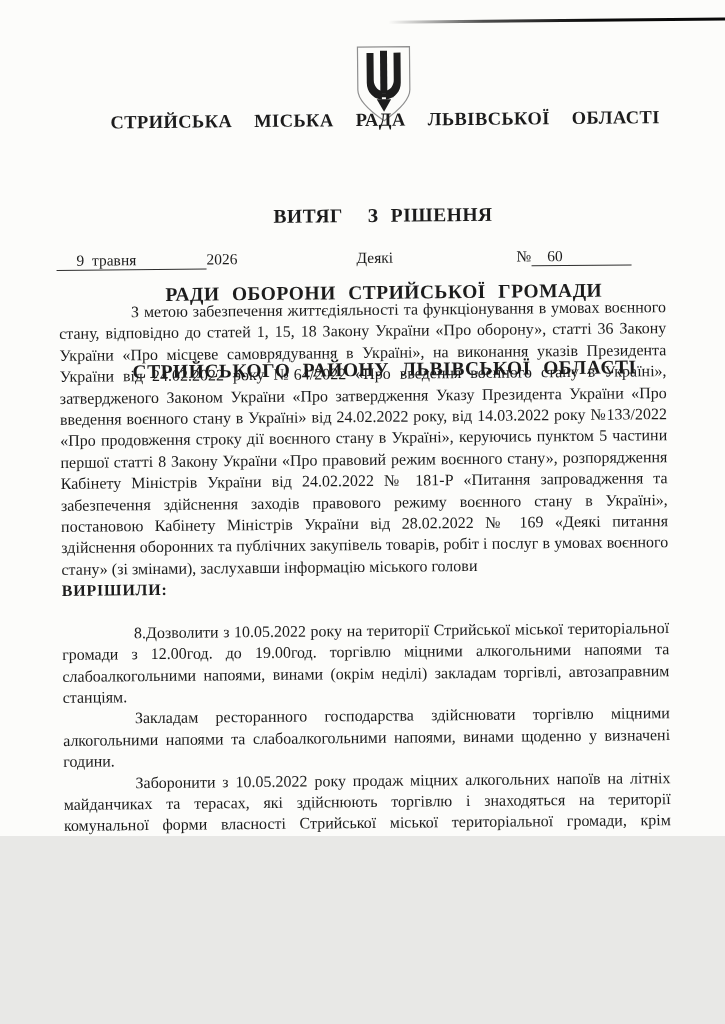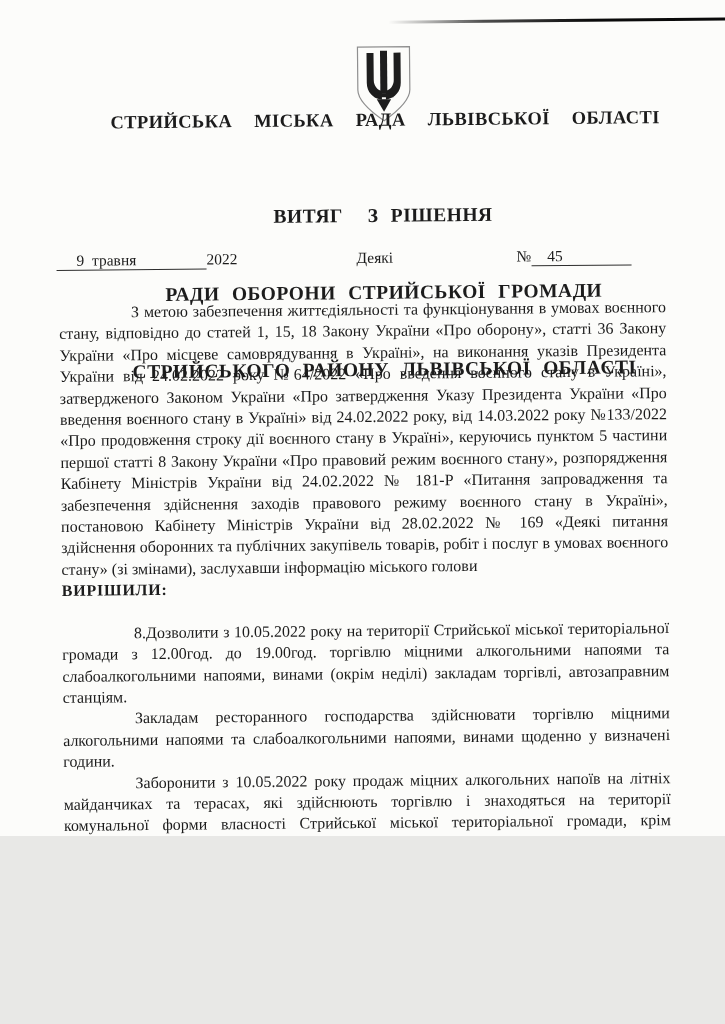--- a/index.html
+++ b/index.html
@@ -102,23 +102,23 @@
 
     <div class="org-name">СТРИЙСЬКА  МІСЬКА  РАДА  ЛЬВІВСЬКОЇ  ОБЛАСТІ</div>
 
     <div class="doc-title">
       <div>ВИТЯГ  З РІШЕННЯ</div>
       <div>РАДИ ОБОРОНИ СТРИЙСЬКОЇ ГРОМАДИ</div>
       <div>СТРИЙСЬКОГО РАЙОНУ ЛЬВІВСЬКОЇ ОБЛАСТІ</div>
     </div>
 
     <div class="meta-row">
-      <span class="date-group"><span class="ul date-ul">9  травня</span><span>2022</span></span>
+      <span class="date-group"><span class="ul date-ul">9  травня</span><span>2026</span></span>
       <span class="place">Деякі</span>
-      <span class="num-group"><span>№</span><span class="ul num-ul">45</span></span>
+      <span class="num-group"><span>№</span><span class="ul num-ul">60</span></span>
     </div>
 
     <div class="body">
       <p class="indent">З метою забезпечення життєдіяльності та функціонування в умовах воєнного стану, відповідно до статей 1, 15, 18 Закону України «Про оборону», статті 36 Закону України «Про місцеве самоврядування в Україні», на виконання указів Президента України від 24.02.2022 року №64/2022 «Про введення воєнного стану в Україні», затвердженого Законом України «Про затвердження Указу Президента України «Про введення воєнного стану в Україні» від 24.02.2022 року, від 14.03.2022 року №133/2022 «Про продовження строку дії воєнного стану в Україні», керуючись пунктом 5 частини першої статті 8 Закону України «Про правовий режим воєнного стану», розпорядження Кабінету Міністрів України від 24.02.2022 № 181-Р «Питання запровадження та забезпечення здійснення заходів правового режиму воєнного стану в Україні», постановою Кабінету Міністрів України від 28.02.2022 № 169 «Деякі питання здійснення оборонних та публічних закупівель товарів, робіт і послуг в умовах воєнного стану» (зі змінами), заслухавши інформацію міського голови</p>
       <p class="decided">ВИРІШИЛИ:</p>
       <p class="indent gap">8.Дозволити з 10.05.2022 року на території Стрийської міської територіальної громади з 12.00год. до 19.00год. торгівлю міцними алкогольними напоями та слабоалкогольними напоями, винами (окрім неділі) закладам торгівлі, автозаправним станціям.</p>
       <p class="indent">Закладам ресторанного господарства здійснювати торгівлю міцними алкогольними напоями та слабоалкогольними напоями, винами щоденно у визначені години.</p>
       <p class="indent">Заборонити з 10.05.2022 року продаж міцних алкогольних напоїв на літніх майданчиках та терасах, які здійснюють торгівлю і знаходяться на території комунальної форми власності Стрийської міської територіальної громади, крім слабоалкогольних напоїв та вин щоденно у визначені години.</p>
     </div>
 

